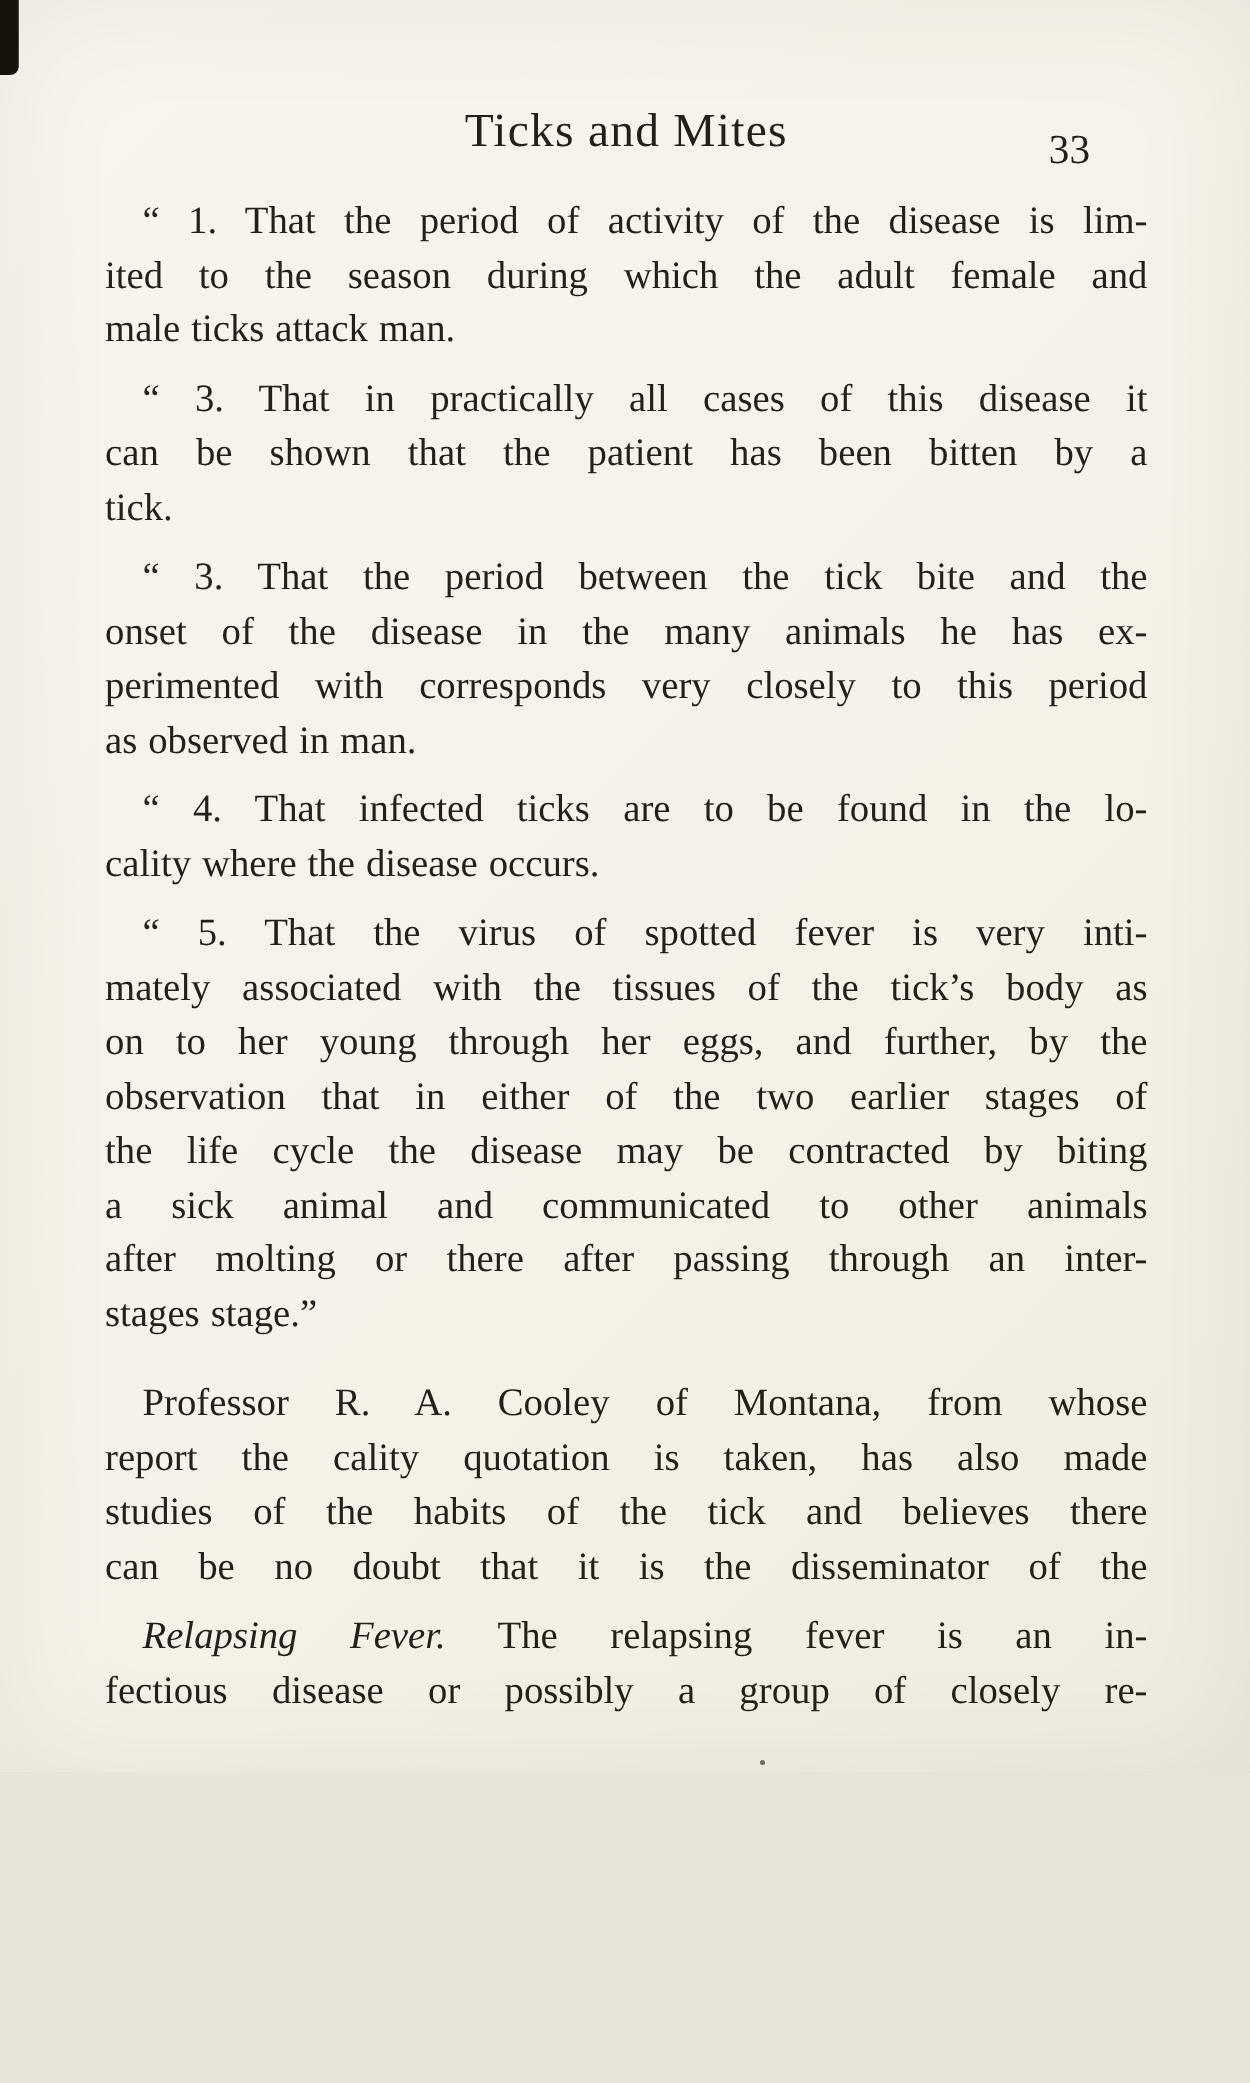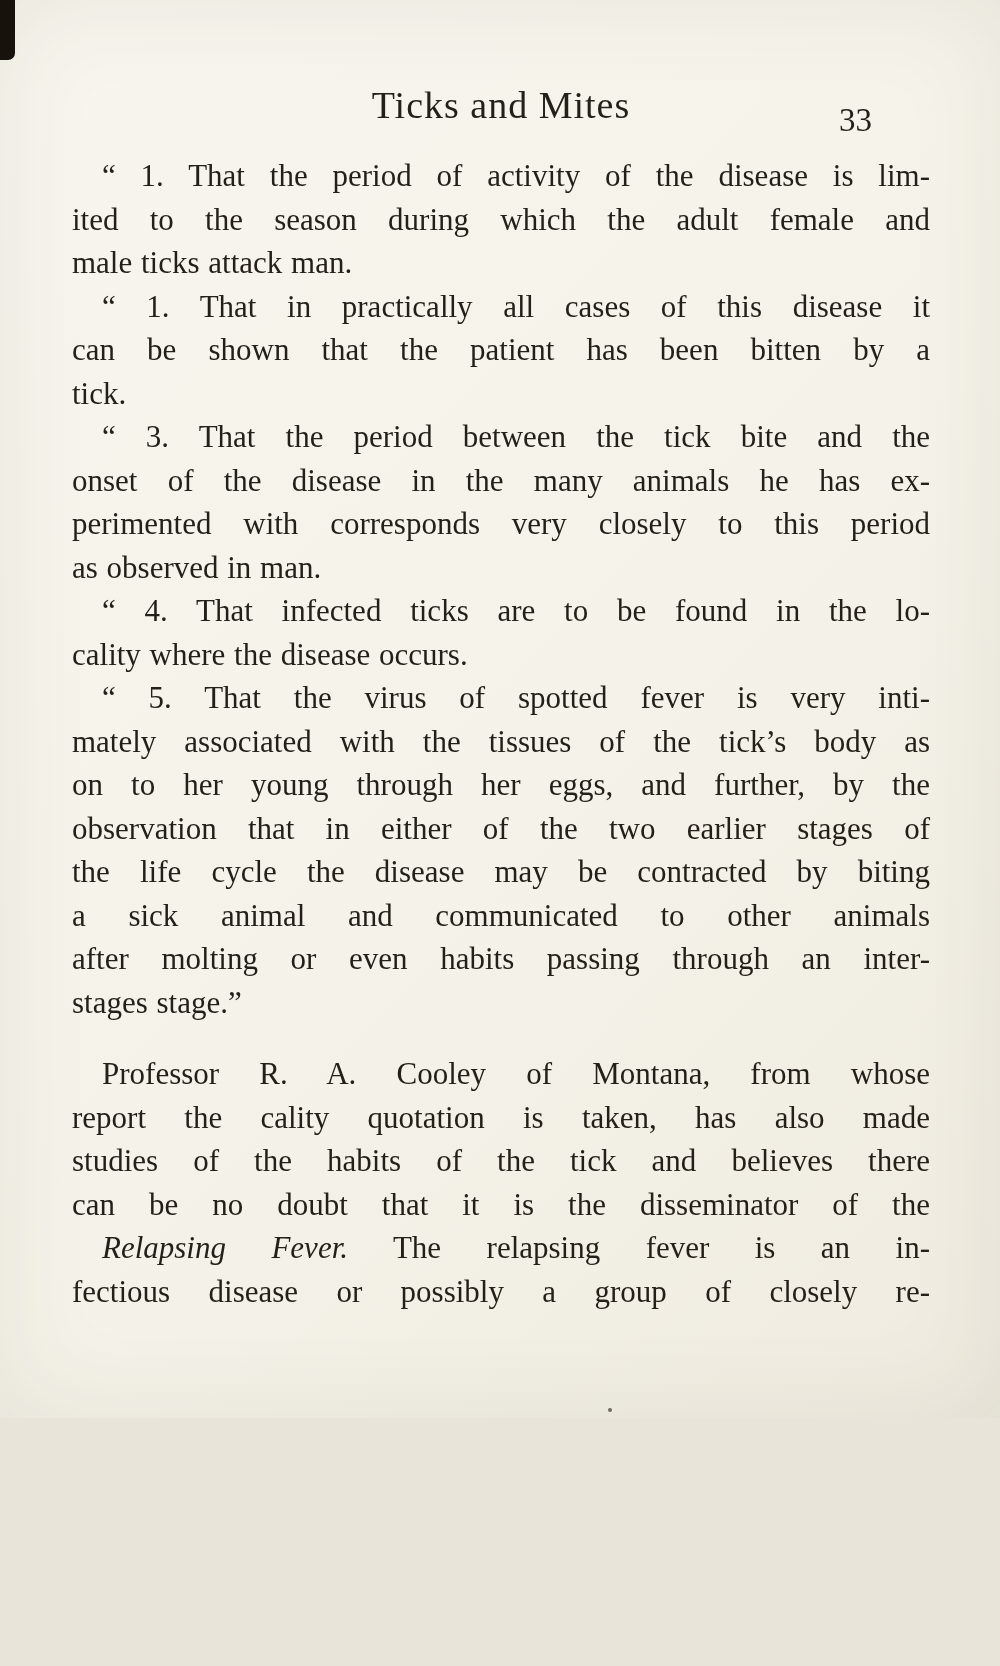--- a/index.html
+++ b/index.html
@@ -24,21 +24,21 @@
     font-size: 38px;
     line-height: 54px;
     letter-spacing: 1px;
   }
   .pagenum {
     position: absolute;
     top: 24px; right: 58px;
     font-size: 33px;
   }
 
-  .para { margin: 0; }
+  .para { margin: 12px; }
   .para.spaced { margin-top: 28px; }
 
   .line {
     font-size: 31px;
     line-height: 43.5px;
     text-align: justify;
     text-align-last: justify;
     word-spacing: 1px;
     white-space: normal;
   }
@@ -78,21 +78,21 @@
       <div class="pagenum">33</div>
     </div>
 
     <div class="para">
       <div class="line first">“ 1. That the period of activity of the disease is lim-</div>
       <div class="line">ited to the season during which the adult female and</div>
       <div class="line last">male ticks attack man.</div>
     </div>
 
     <div class="para">
-      <div class="line first">“ 1. That in practically all cases of this disease it</div>
+      <div class="line first">“ 3. That in practically all cases of this disease it</div>
       <div class="line">can be shown that the patient has been bitten by a</div>
       <div class="line last">tick.</div>
     </div>
 
     <div class="para">
       <div class="line first">“ 3. That the period between the tick bite and the</div>
       <div class="line">onset of the disease in the many animals he has ex-</div>
       <div class="line">perimented with corresponds very closely to this period</div>
       <div class="line last">as observed in man.</div>
     </div>
@@ -102,21 +102,21 @@
       <div class="line last">cality where the disease occurs.</div>
     </div>
 
     <div class="para">
       <div class="line first">“ 5. That the virus of spotted fever is very inti-</div>
       <div class="line">mately associated with the tissues of the tick’s body as</div>
       <div class="line">on to her young through her eggs, and further, by the</div>
       <div class="line">observation that in either of the two earlier stages of</div>
       <div class="line">the life cycle the disease may be contracted by biting</div>
       <div class="line">a sick animal and communicated to other animals</div>
-      <div class="line">after molting or even habits passing through an inter-</div>
+      <div class="line">after molting or there after passing through an inter-</div>
       <div class="line last">stages stage.”</div>
     </div>
 
     <div class="para spaced">
       <div class="line first">Professor R. A. Cooley of Montana, from whose</div>
       <div class="line">report the cality quotation is taken, has also made</div>
       <div class="line">studies of the habits of the tick and believes there</div>
       <div class="line">can be no doubt that it is the disseminator of the</div>
     </div>
 

